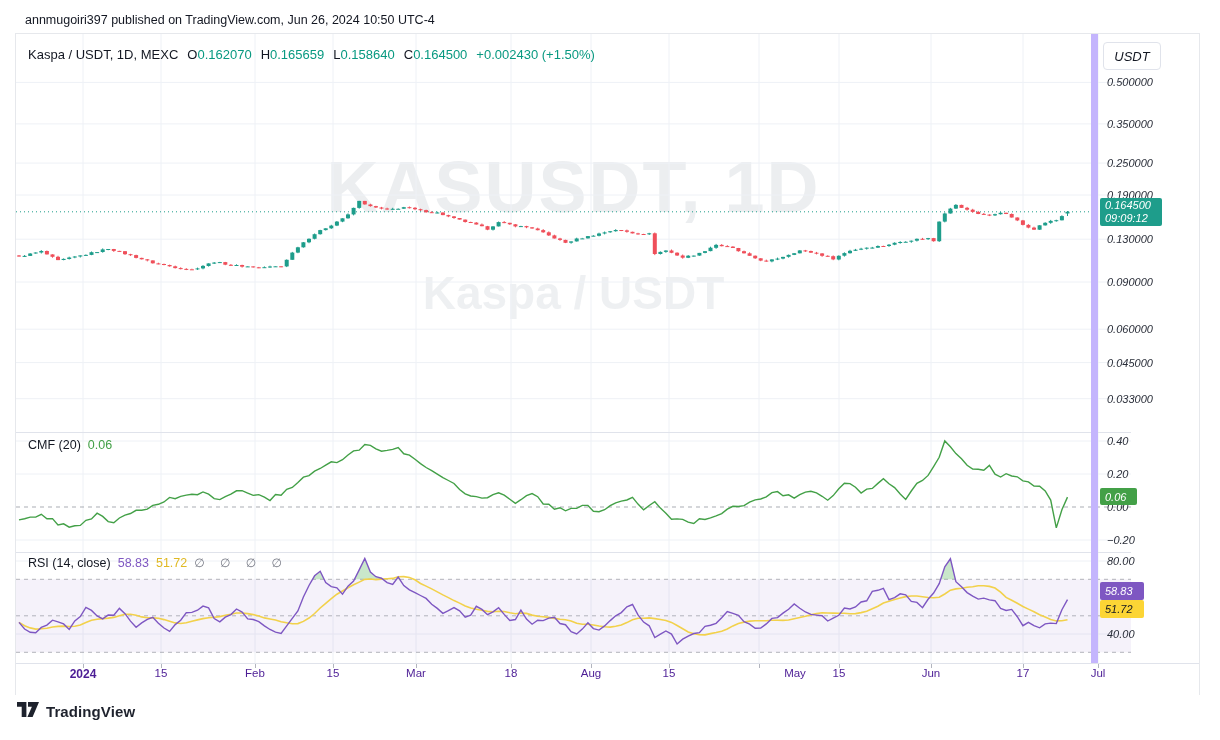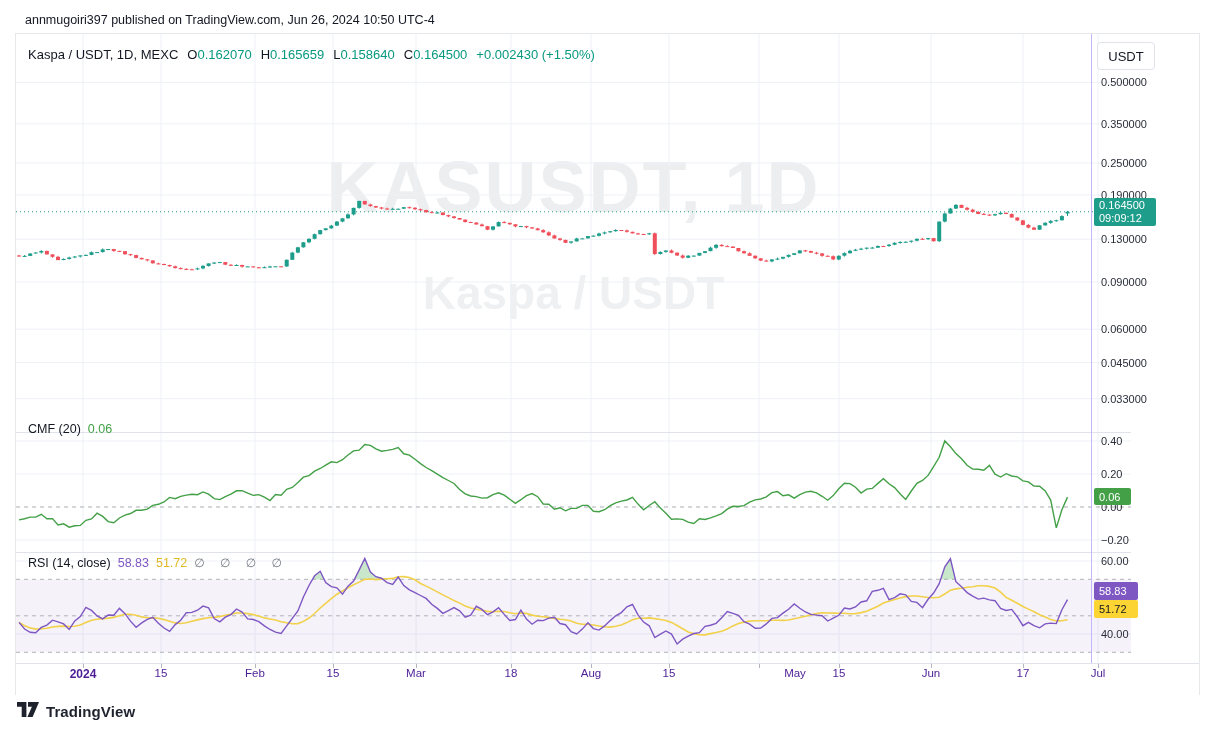--- a/index.html
+++ b/index.html
@@ -8,27 +8,27 @@
   .frame{position:absolute;left:15px;top:33px;width:1185px;height:662px;border:1px solid #e6e8ec;box-sizing:border-box;background:#fff;}
   .plot{position:absolute;left:0;top:0;width:1115px;height:629px;overflow:hidden;}
   #plot-svg-holder, #plot-svg-holder svg{position:absolute;left:0;top:0;}
   .wm1{position:absolute;left:0;top:112px;width:1115px;text-align:center;font-size:72px;font-weight:600;color:rgba(138,148,161,0.16);letter-spacing:2px;}
   .wm2{position:absolute;left:0;top:232px;width:1115px;text-align:center;font-size:46px;font-weight:600;color:rgba(138,148,161,0.14);}
   .legend{position:absolute;left:12px;top:13px;font-size:13px;display:flex;gap:9px;align-items:baseline;white-space:nowrap;justify-content:space-between;}
   .legend .sym{color:#131722;}
   .legend .lt{color:#131722;}
   .legend .val,.legend .chg{color:#089981;}
   .panelabel{position:absolute;left:12px;font-size:12.5px;display:flex;gap:7px;align-items:baseline;white-space:nowrap;}
-  .panelabel.cmf{top:388px;}
+  .panelabel.cmf{top:404px;}
   .panelabel.rsi{top:522px;}
   .green{color:#43a047;}
   .purple{color:#7e57c2;}
   .yellow{color:#e0b923;}
   .nulls{color:#787b86;letter-spacing:6px;font-size:12px;}
-  .axiscol{position:absolute;left:1075px;top:0;width:68px;height:629px;border-left:1px solid #c4b5fd;}
+  .axiscol{position:absolute;left:1075px;top:0;width:68px;height:629px;border-left:7px solid #c4b5fd;font-style:italic;}
   .usdt-btn{position:absolute;left:5px;top:8px;width:56px;height:26px;border:1px solid #e0e3eb;border-radius:4px;
     display:flex;align-items:center;justify-content:center;font-size:13px;color:#131722;background:#fff;cursor:pointer;}
   .axis-tick{position:absolute;left:9px;font-size:11px;color:#2a2e39;}
   .badge{position:absolute;left:2px;border-radius:2px;font-size:11px;color:#fff;z-index:3;display:flex;flex-direction:column;align-items:flex-start;justify-content:center;padding:1px 5px;box-sizing:border-box;}
   .badge.price{width:62px;height:28px;background:#1e9d8b;line-height:13px;}
   .badge.cmfb{width:37px;height:17px;background:#43a047;}
   .badge.rsib1{width:44px;height:18px;background:#7e57c2;}
   .badge.rsib2{width:44px;height:18px;background:#fcd535;color:#131722;}
   .timeaxis{position:absolute;left:0;top:629px;width:1183px;height:31px;border-top:1px solid #e0e3eb;background:#fff;}
   .tlabel{position:absolute;top:3px;transform:translateX(-50%);font-size:11.5px;color:#4c1d95;}
@@ -535,21 +535,21 @@
       <div class="axis-tick" style="top: 155px;">0.190000</div>
       <div class="axis-tick" style="top: 199.169px;">0.130000</div>
       <div class="axis-tick" style="top: 241.969px;">0.090000</div>
       <div class="axis-tick" style="top: 289.161px;">0.060000</div>
       <div class="axis-tick" style="top: 322.645px;">0.045000</div>
       <div class="axis-tick" style="top: 358.744px;">0.033000</div>
       <div class="axis-tick" style="top: 401px;">0.40</div>
       <div class="axis-tick" style="top: 434px;">0.20</div>
       <div class="axis-tick" style="top: 467px;">0.00</div>
       <div class="axis-tick" style="top: 500px;">−0.20</div>
-      <div class="axis-tick" style="top: 521px;">60.00</div>
+      <div class="axis-tick" style="top: 521px;">80.00</div>
       <div class="axis-tick" style="top: 594px;">40.00</div>
     </div>
 
   <div class="timeaxis" id="time-axis">
       <div class="ttick" style="left: 67px;"></div>
       <div class="tlabel bold" style="left: 67px;">2024</div>
       <div class="ttick" style="left: 145px;"></div>
       <div class="tlabel" style="left: 145px;">15</div>
       <div class="ttick" style="left: 239px;"></div>
       <div class="tlabel" style="left: 239px;">Feb</div>

